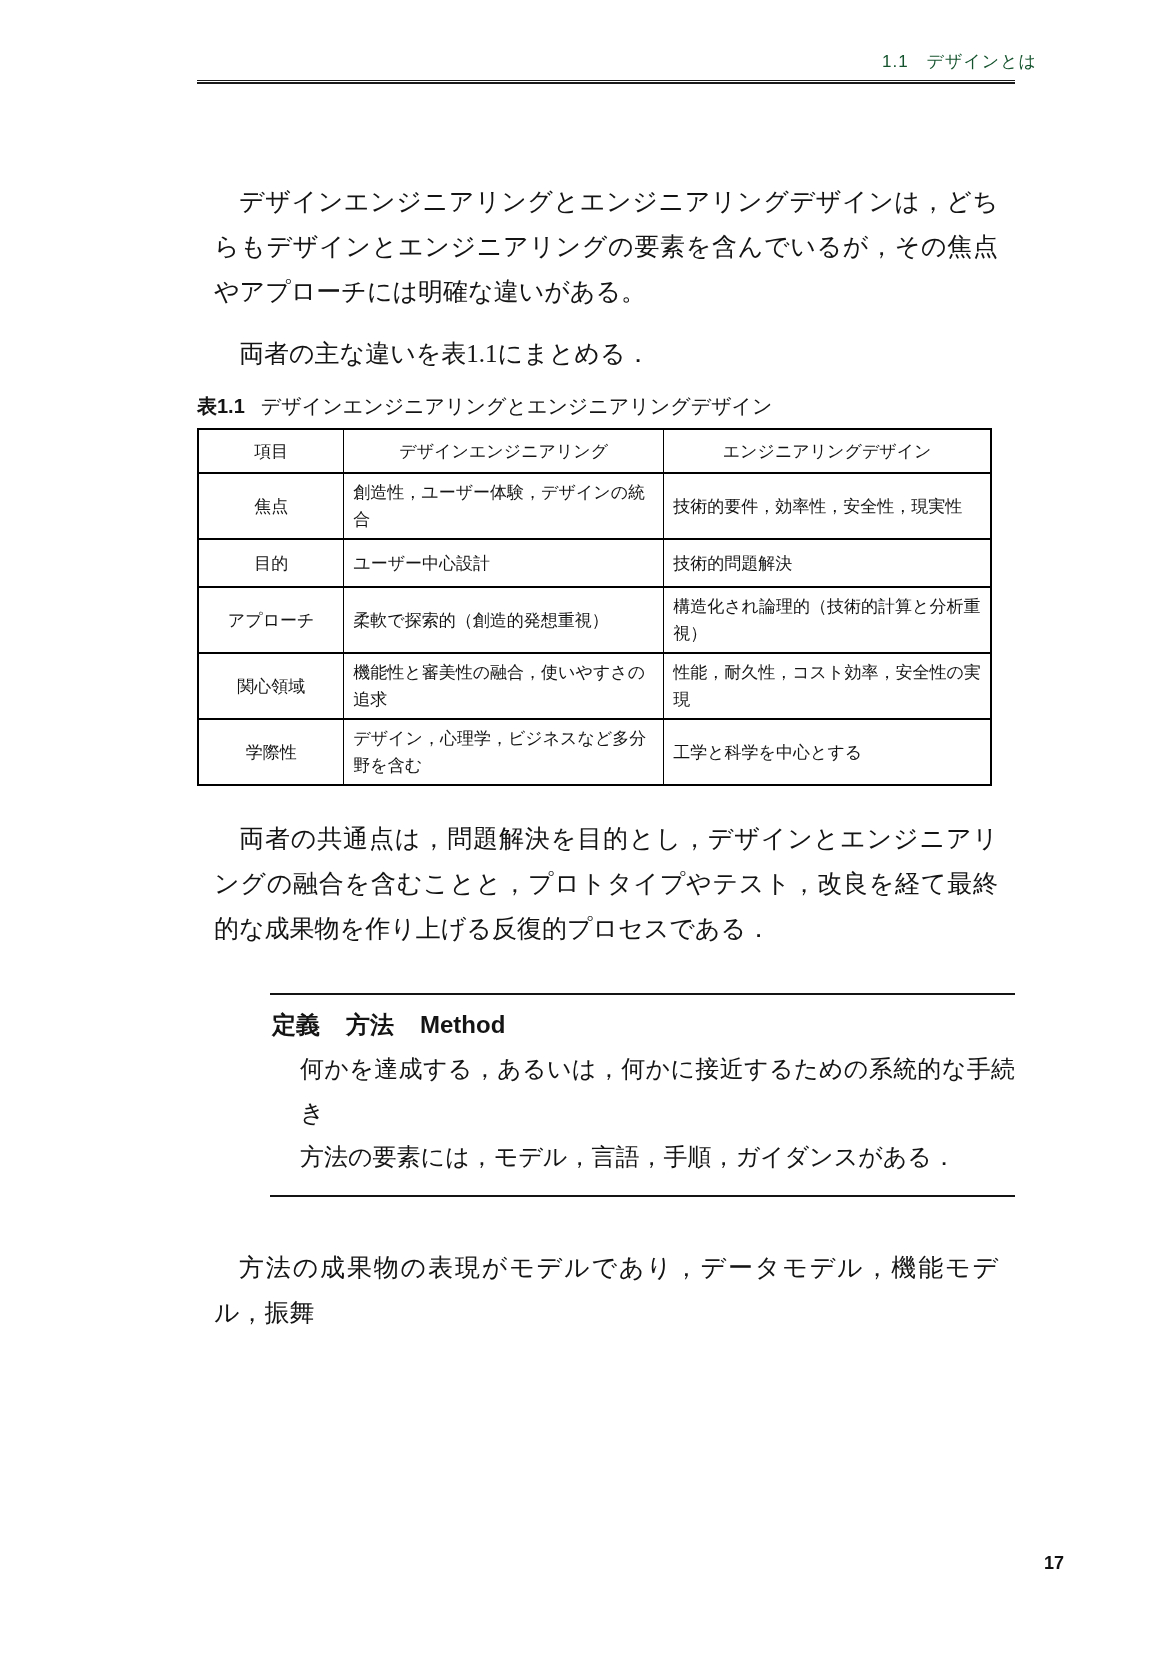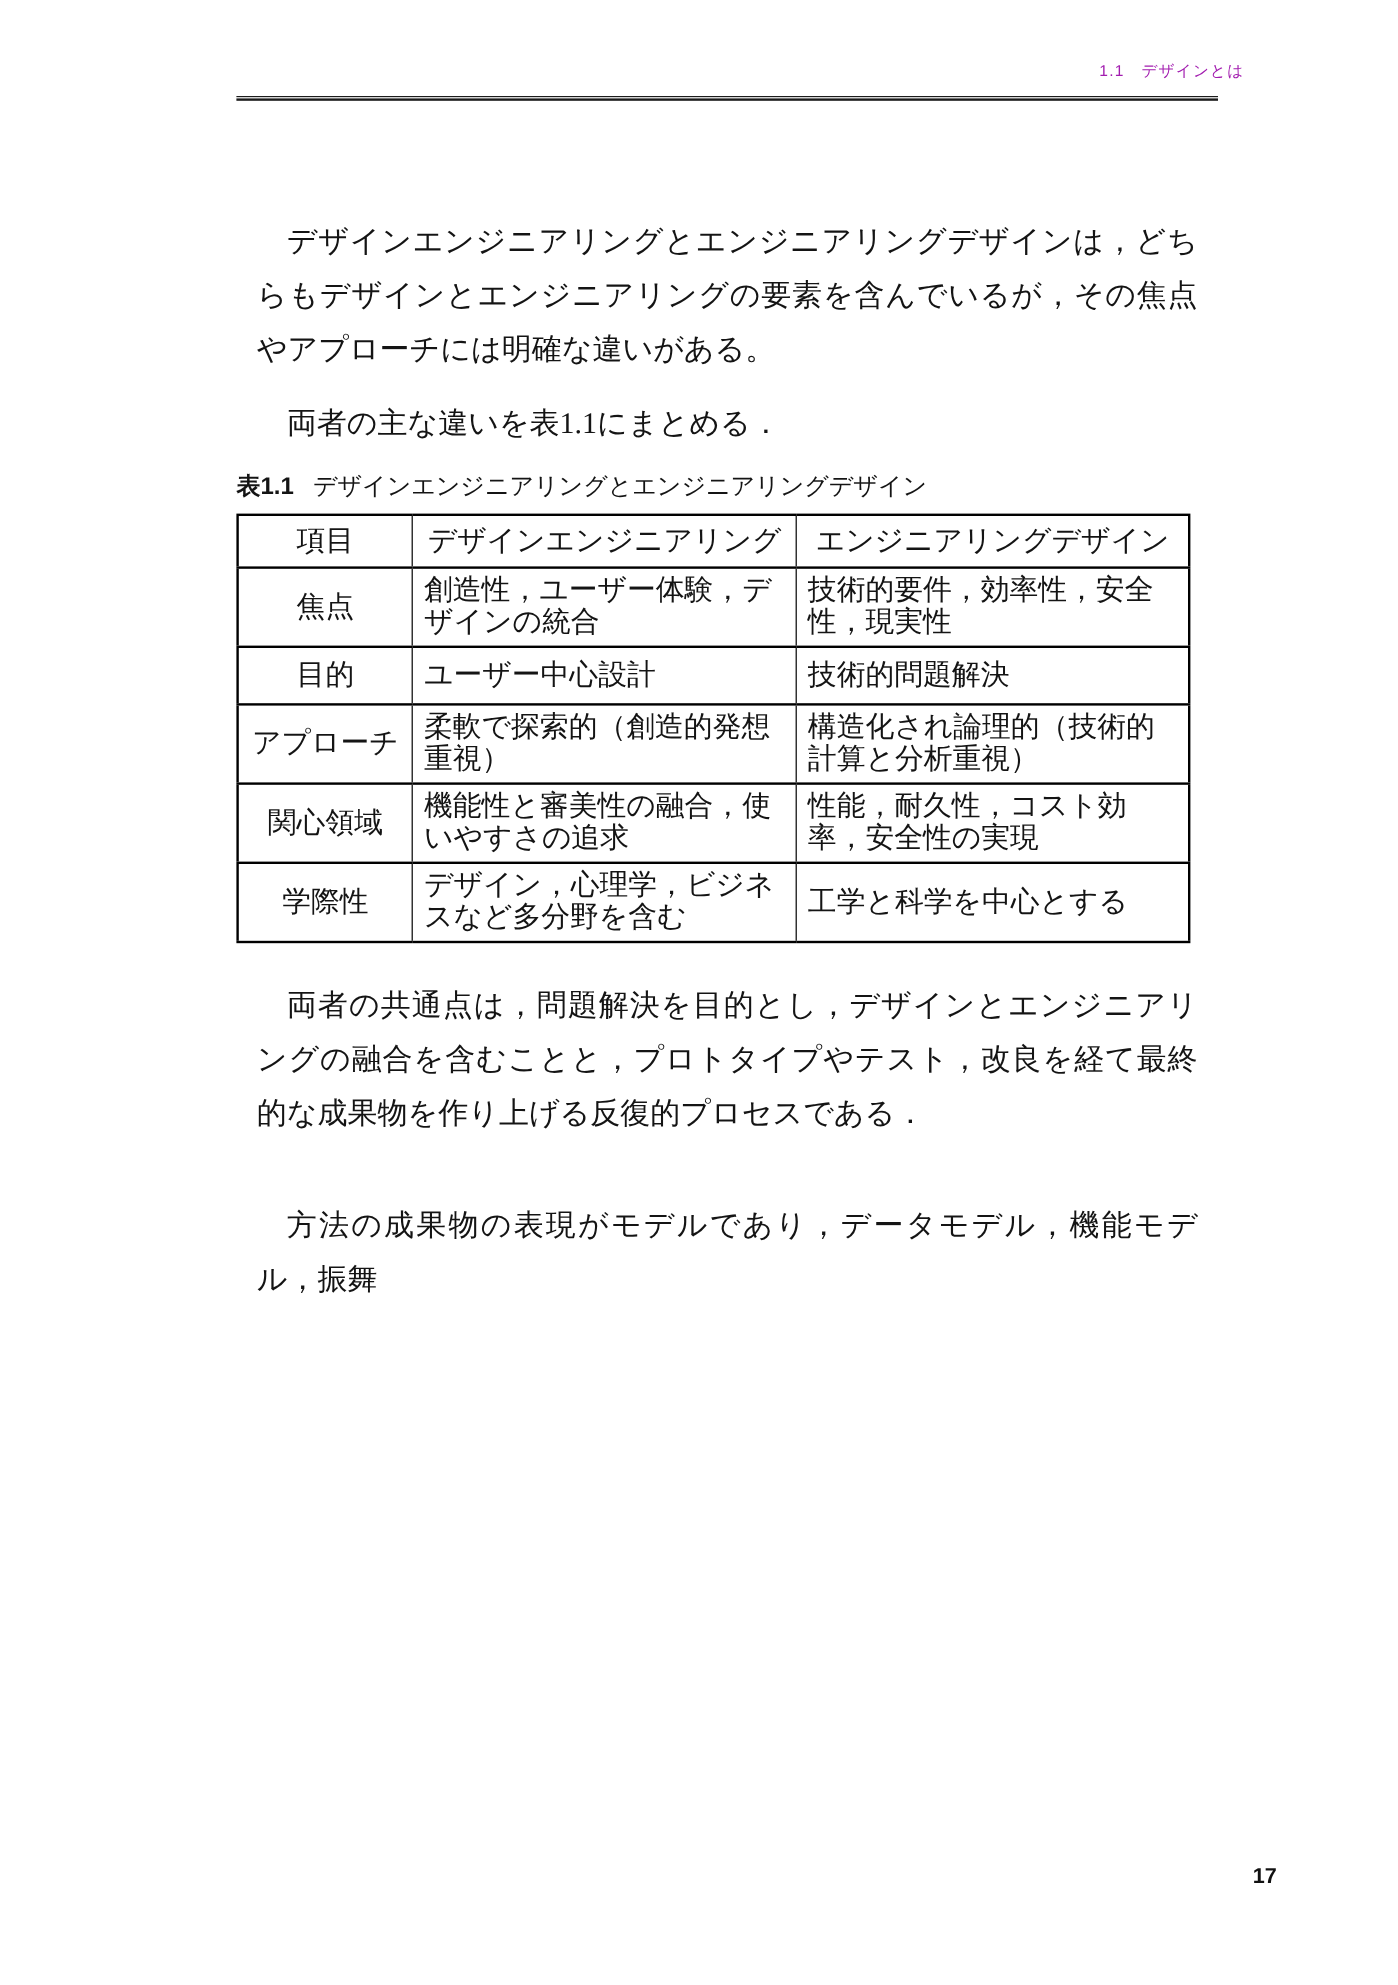--- a/index.html
+++ b/index.html
@@ -8,21 +8,21 @@
     width:1165px; height:1654px;
     background:#ffffff;
     color:#141414;
     overflow:hidden;
   }
 
   
   .running-head {
     position:absolute; top:50px; right:128px;
     font-family:"Liberation Sans","DejaVu Sans",sans-serif;
-    font-size:13px; letter-spacing:1px; color:#a21caf;
+    font-size:17px; letter-spacing:1px; color:#14532d;
   }
   .head-rule {
     position:absolute; top:80px; left:197px; right:150px;
     height:1px;
     border-top:1px solid #1b1b1b;
     border-bottom:2px solid #1b1b1b;
   }
 
   
   .content {
@@ -37,21 +37,21 @@
   .table-caption {
     text-align:left;
     font-family:"Liberation Sans","DejaVu Sans",sans-serif;
     font-size:20px; line-height:26px;
     margin:0 0 9px 0; text-indent:0;
   }
   .table-caption .cap-label { font-weight:bold; margin-right:16px; }
   table.cmp {
     border-collapse:collapse;
     width:795px; margin-left:0;
-    font-size:24px; line-height:27px;
+    font-size:17px; line-height:27px;
     border:2px solid #000;
     font-family:"Liberation Serif","DejaVu Serif",serif;
   }
   table.cmp th, table.cmp td {
     border:2px solid #000;
     border-left-width:1px; border-right-width:1px;
     padding:5px 9px;
     vertical-align:middle;
     font-weight:normal;
     text-align:left;
@@ -145,20 +145,29 @@
             <td>学際性</td>
             <td>デザイン，心理学，ビジネスなど多分野を含む</td>
             <td>工学と科学を中心とする</td>
           </tr>
         </tbody>
       </table>
     </div>
 
     <p class="para after-table">両者の共通点は，問題解決を目的とし，デザインとエンジニアリングの融合を含むことと，プロトタイプやテスト，改良を経て最終的な成果物を作り上げる反復的プロセスである．</p>
 
+    <div class="def-box">
+      <p class="def-title">
+        <span>定義</span><span>方法</span><span>Method</span>
+      </p>
+      <p class="def-body">
+        <span class="def-line">何かを達成する，あるいは，何かに接近するための系統的な手続き</span>
+        <span class="def-line">方法の要素には，モデル，言語，手順，ガイダンスがある．</span>
+      </p>
+    </div>
 
     <p class="para last-para">方法の成果物の表現がモデルであり，データモデル，機能モデル，振舞</p>
 
   </div>
 
   <div class="page-number">17</div>
 
 </div>
 
 </body></html>

